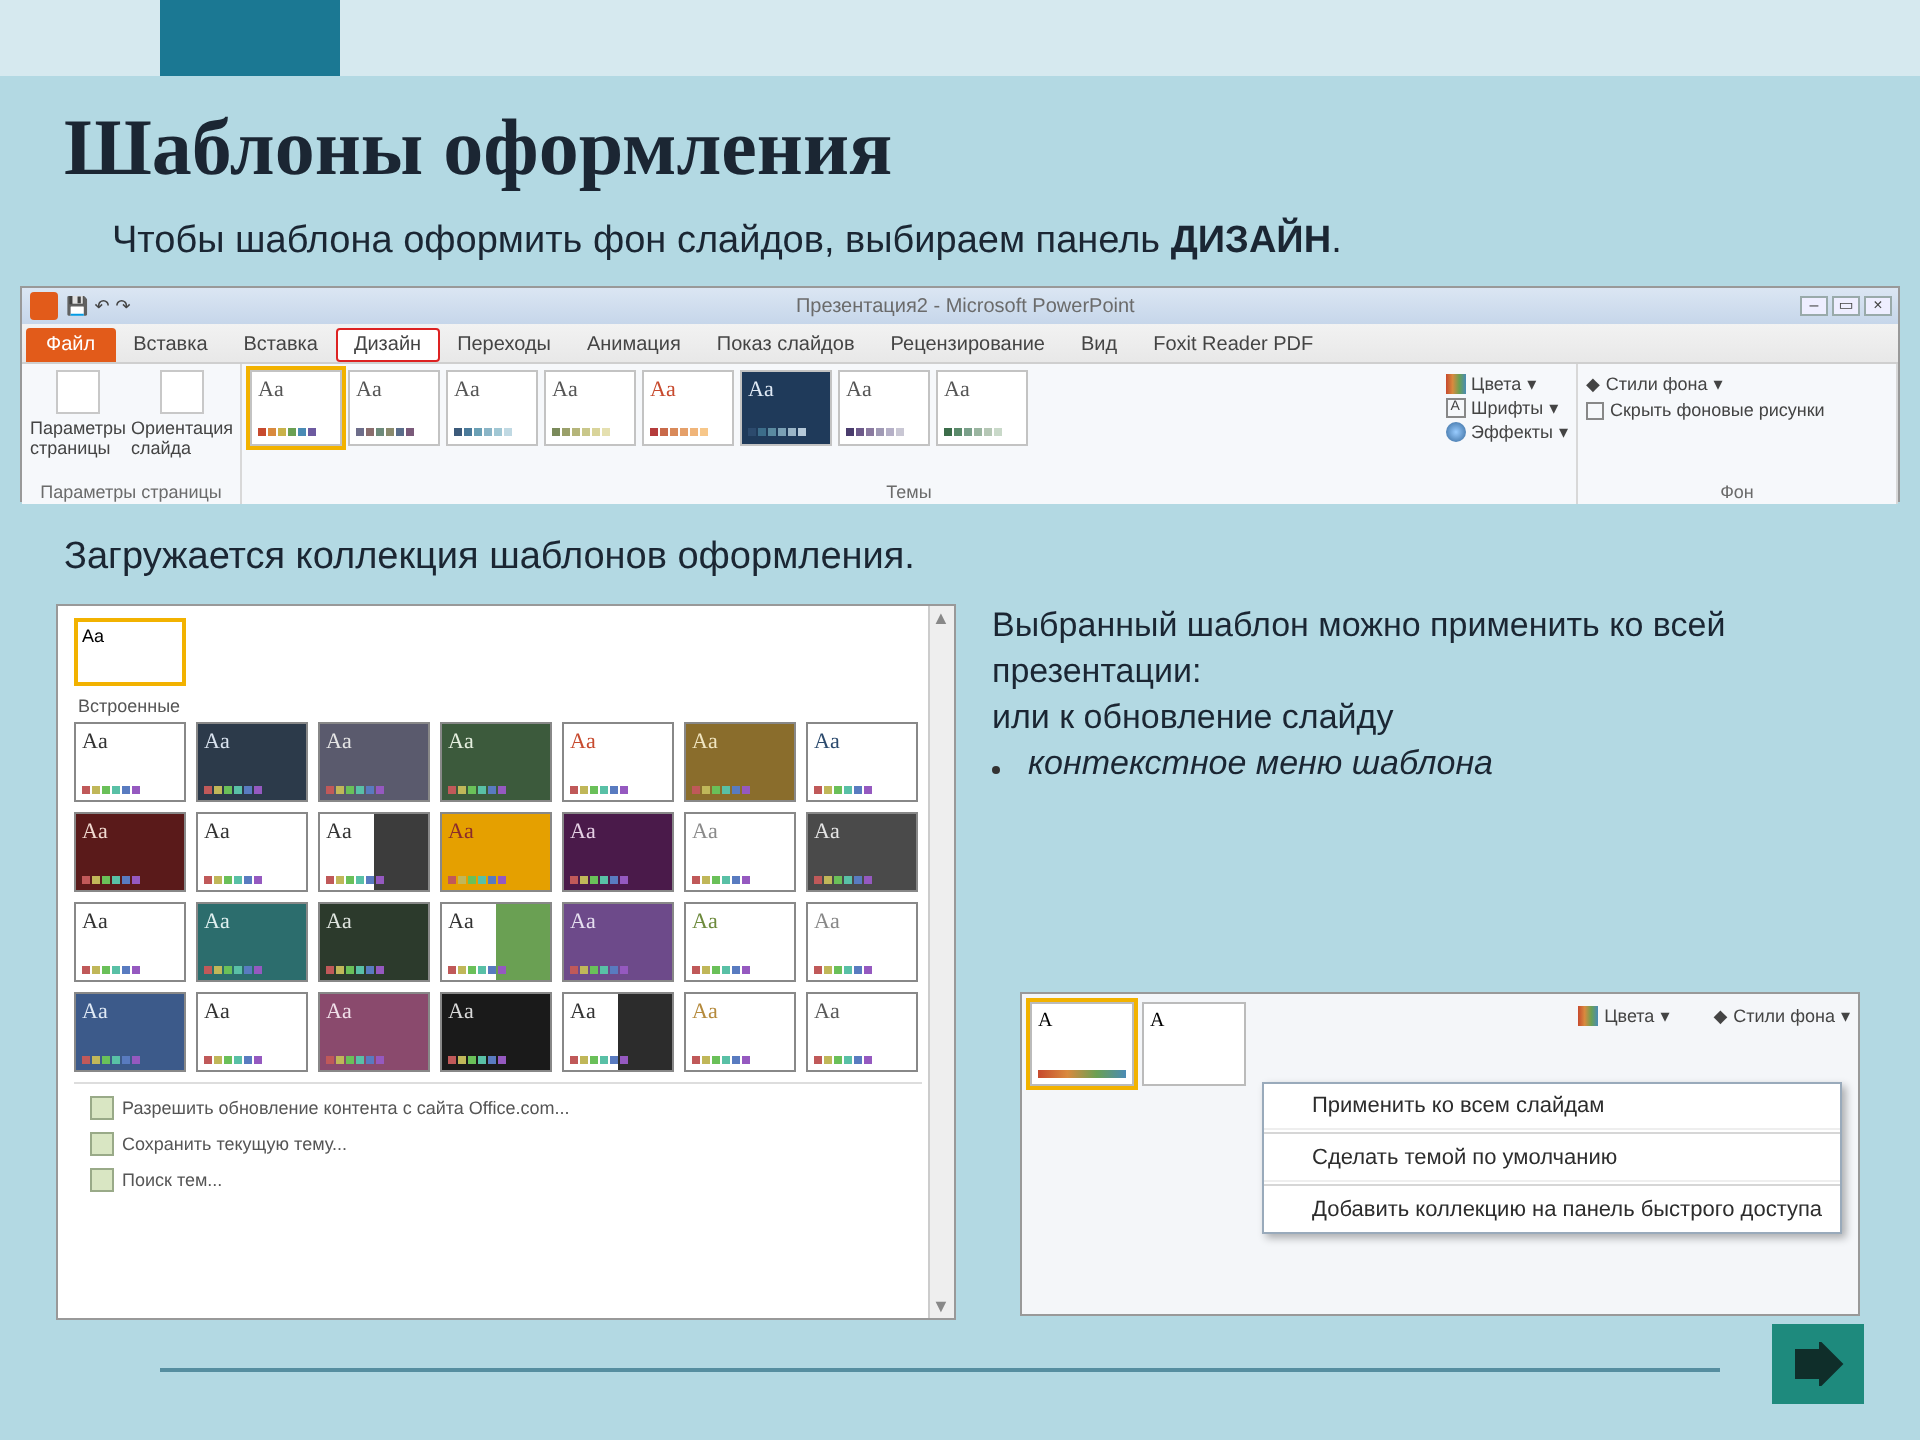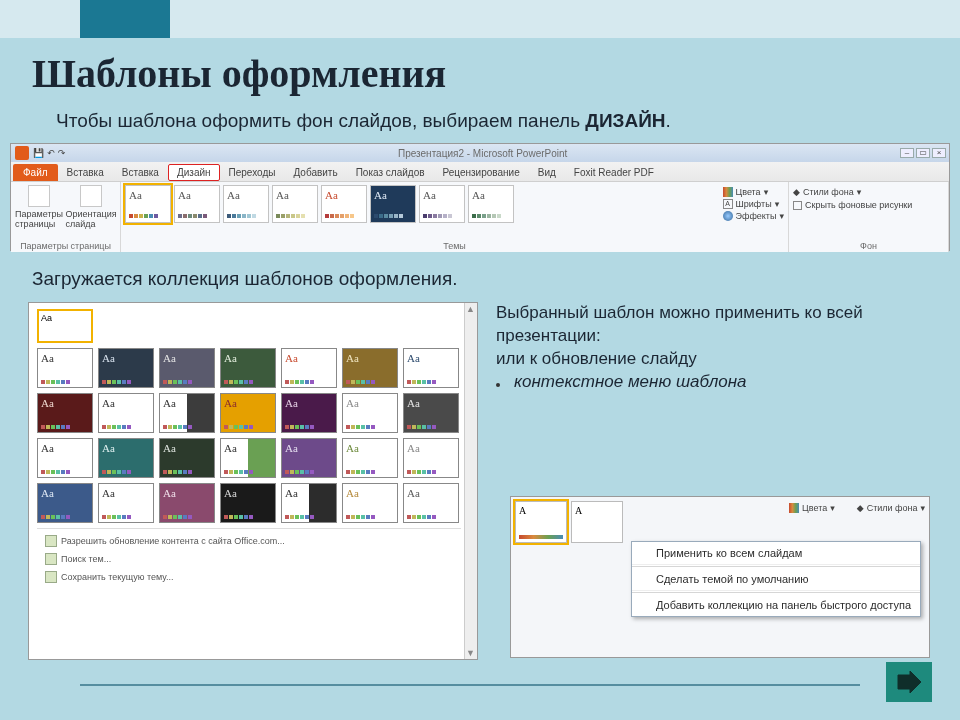--- a/index.html
+++ b/index.html
@@ -128,21 +128,21 @@
       <span>▭</span>
       <span>×</span>
     </span>
   </div>
   <div class="tabs">
     <span class="tab file">Файл</span>
     <span class="tab">Вставка</span>
     <span class="tab">Вставка</span>
     <span class="tab active highlight">Дизайн</span>
     <span class="tab">Переходы</span>
-    <span class="tab">Добавить</span>
+    <span class="tab">Анимация</span>
     <span class="tab">Показ слайдов</span>
     <span class="tab">Рецензирование</span>
     <span class="tab">Вид</span>
     <span class="tab">Foxit Reader PDF</span>
   </div>
   <div class="groups">
     <div class="group" style="width:110px;">
       <div class="body">
         <div class="bigbtn">
             <span class="ic"></span>
@@ -269,20 +269,21 @@
 </div>
 
 <p class="mid-text">Загружается коллекция шаблонов оформления.</p>
 
 <div class="gallery">
   <div class="scroll"></div>
   <div class="gallery-inner">
     <div class="gal-row">
         <div class="gal-first"><span>Aa</span></div>
       </div>
+    <div class="gal-sect">Встроенные</div>
     <div id="gal-rows">
         <div class="gal-row">
           <div class="th" style="background: rgb(255, 255, 255);">
             <span class="aa" style="color:#333">Aa</span>
             <span class="dots">
               <i style="background:hsl(0,45%,55%)"></i>
               <i style="background:hsl(55,45%,55%)"></i>
               <i style="background:hsl(110,45%,55%)"></i>
               <i style="background:hsl(165,45%,55%)"></i>
               <i style="background:hsl(220,45%,55%)"></i>
@@ -594,25 +595,25 @@
           </div>
         </div>
       </div>
     <div class="sep"></div>
     <div class="gal-link">
         <span class="ic"></span>
         <span>Разрешить обновление контента с сайта Office.com...</span>
       </div>
     <div class="gal-link">
         <span class="ic"></span>
-        <span>Поиск тем...</span>
+        <span>Сохранить текущую тему...</span>
       </div>
     <div class="gal-link">
         <span class="ic"></span>
-        <span>Сохранить текущую тему...</span>
+        <span>Поиск тем...</span>
       </div>
   </div>
 </div>
 
 <div class="right-text">
   <div>Выбранный шаблон можно применить ко всей презентации:</div>
   <div>или к обновление слайду</div>
   <div class="bul">
       <span class="dot"></span>
       <em>контекстное меню шаблона</em>

